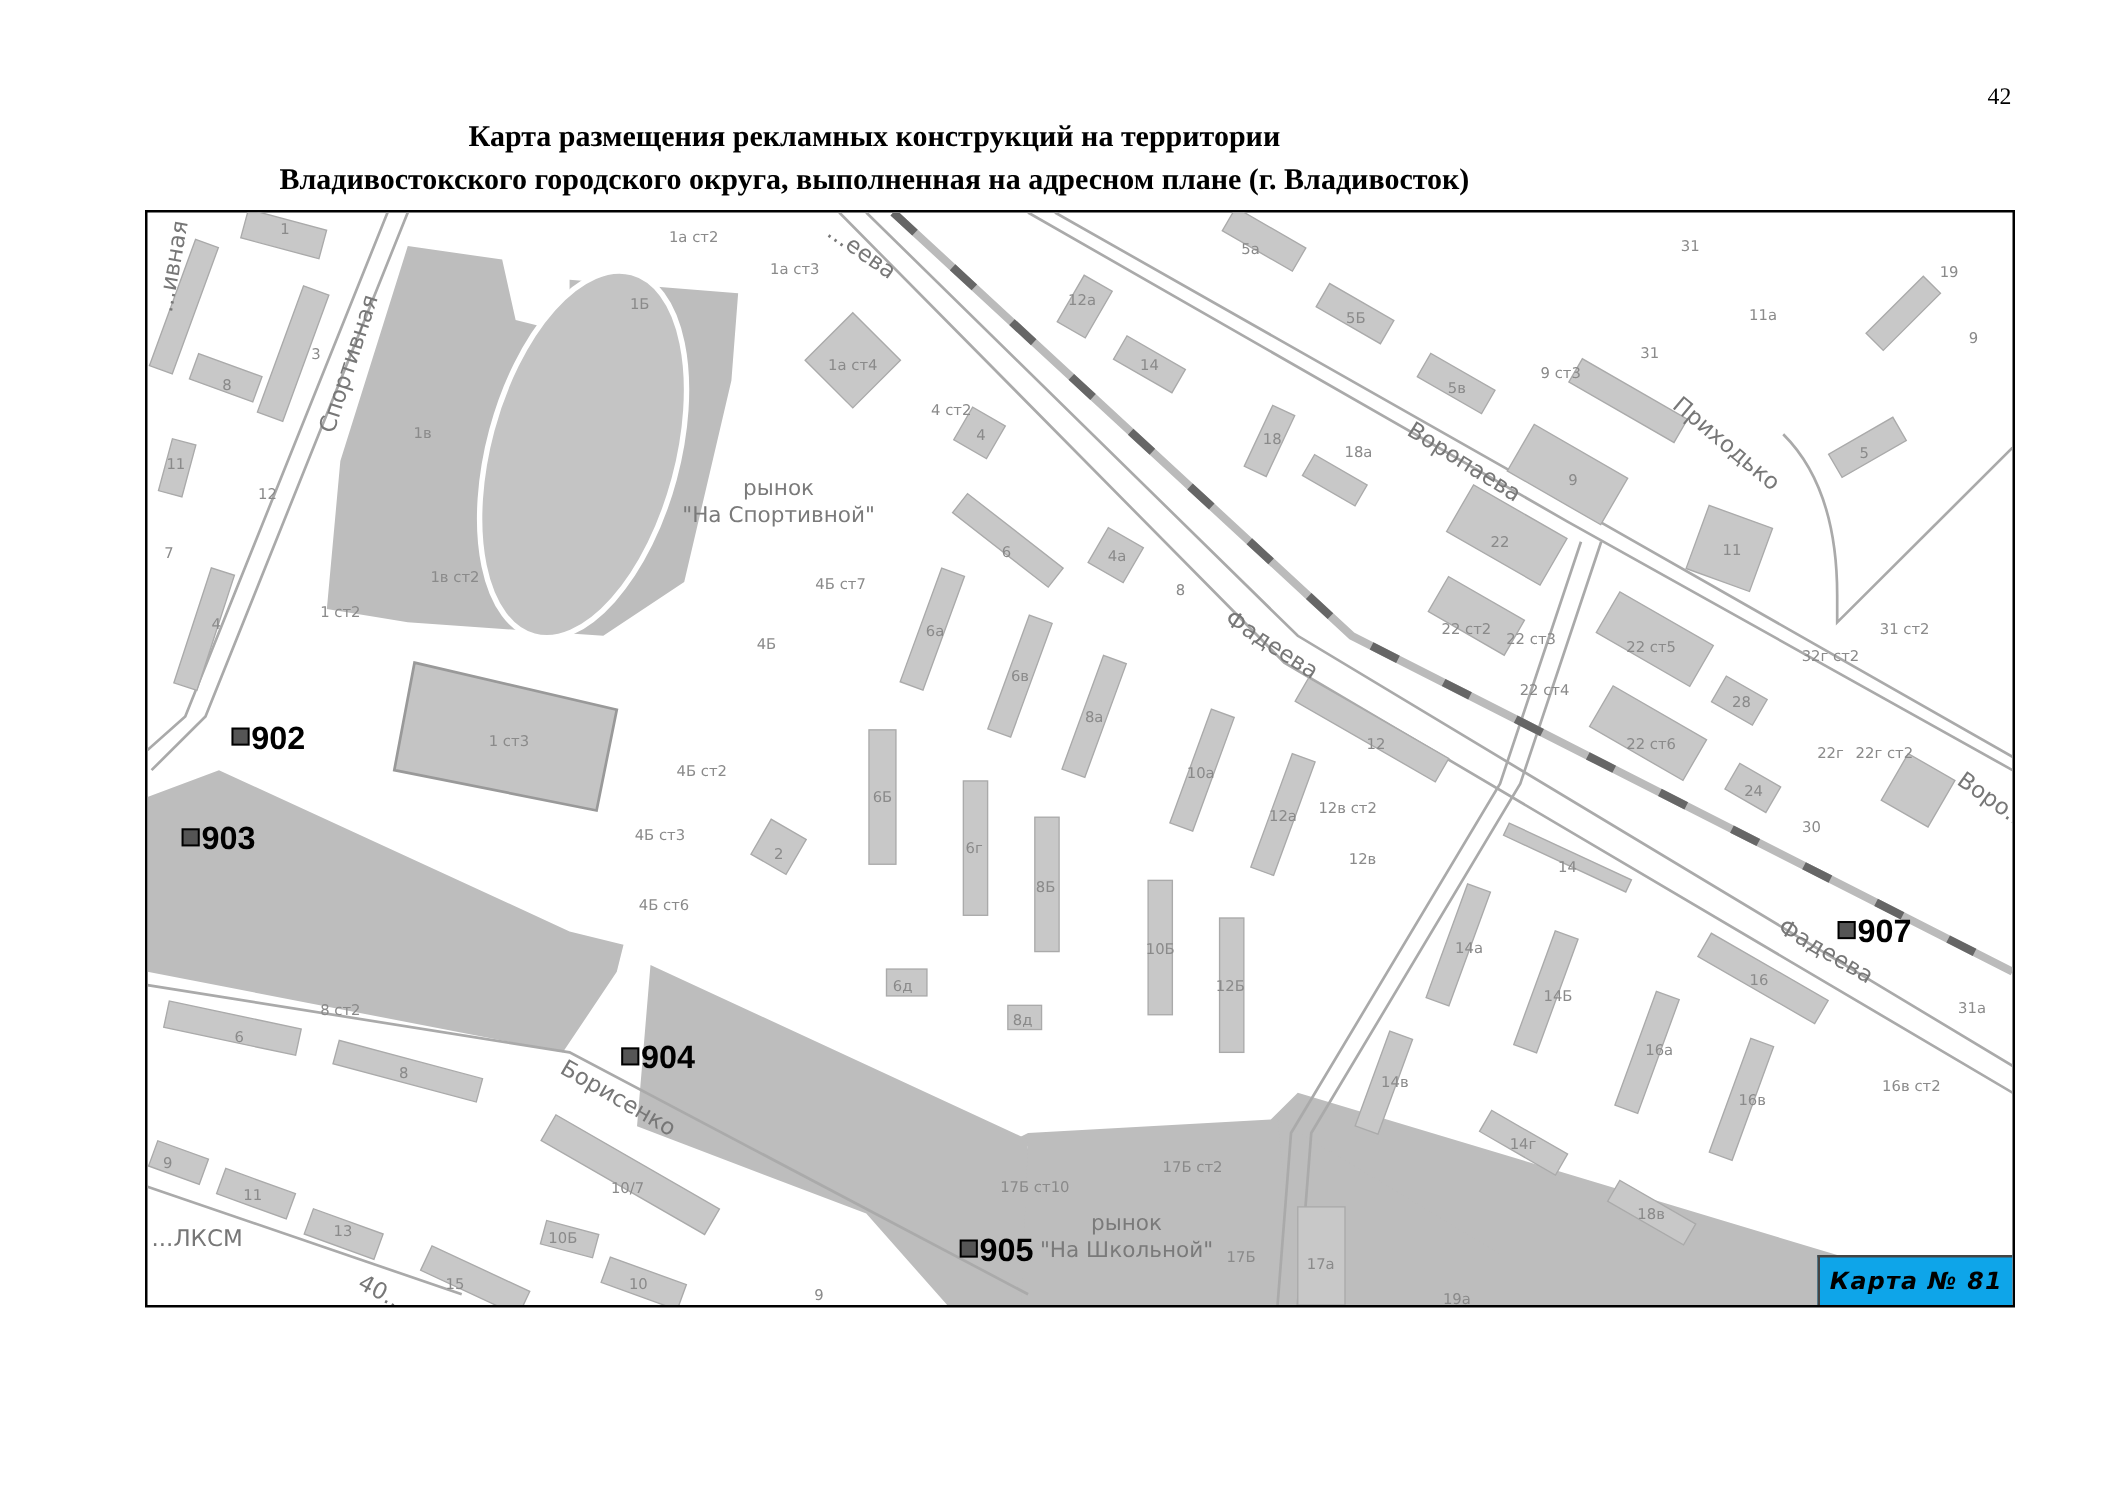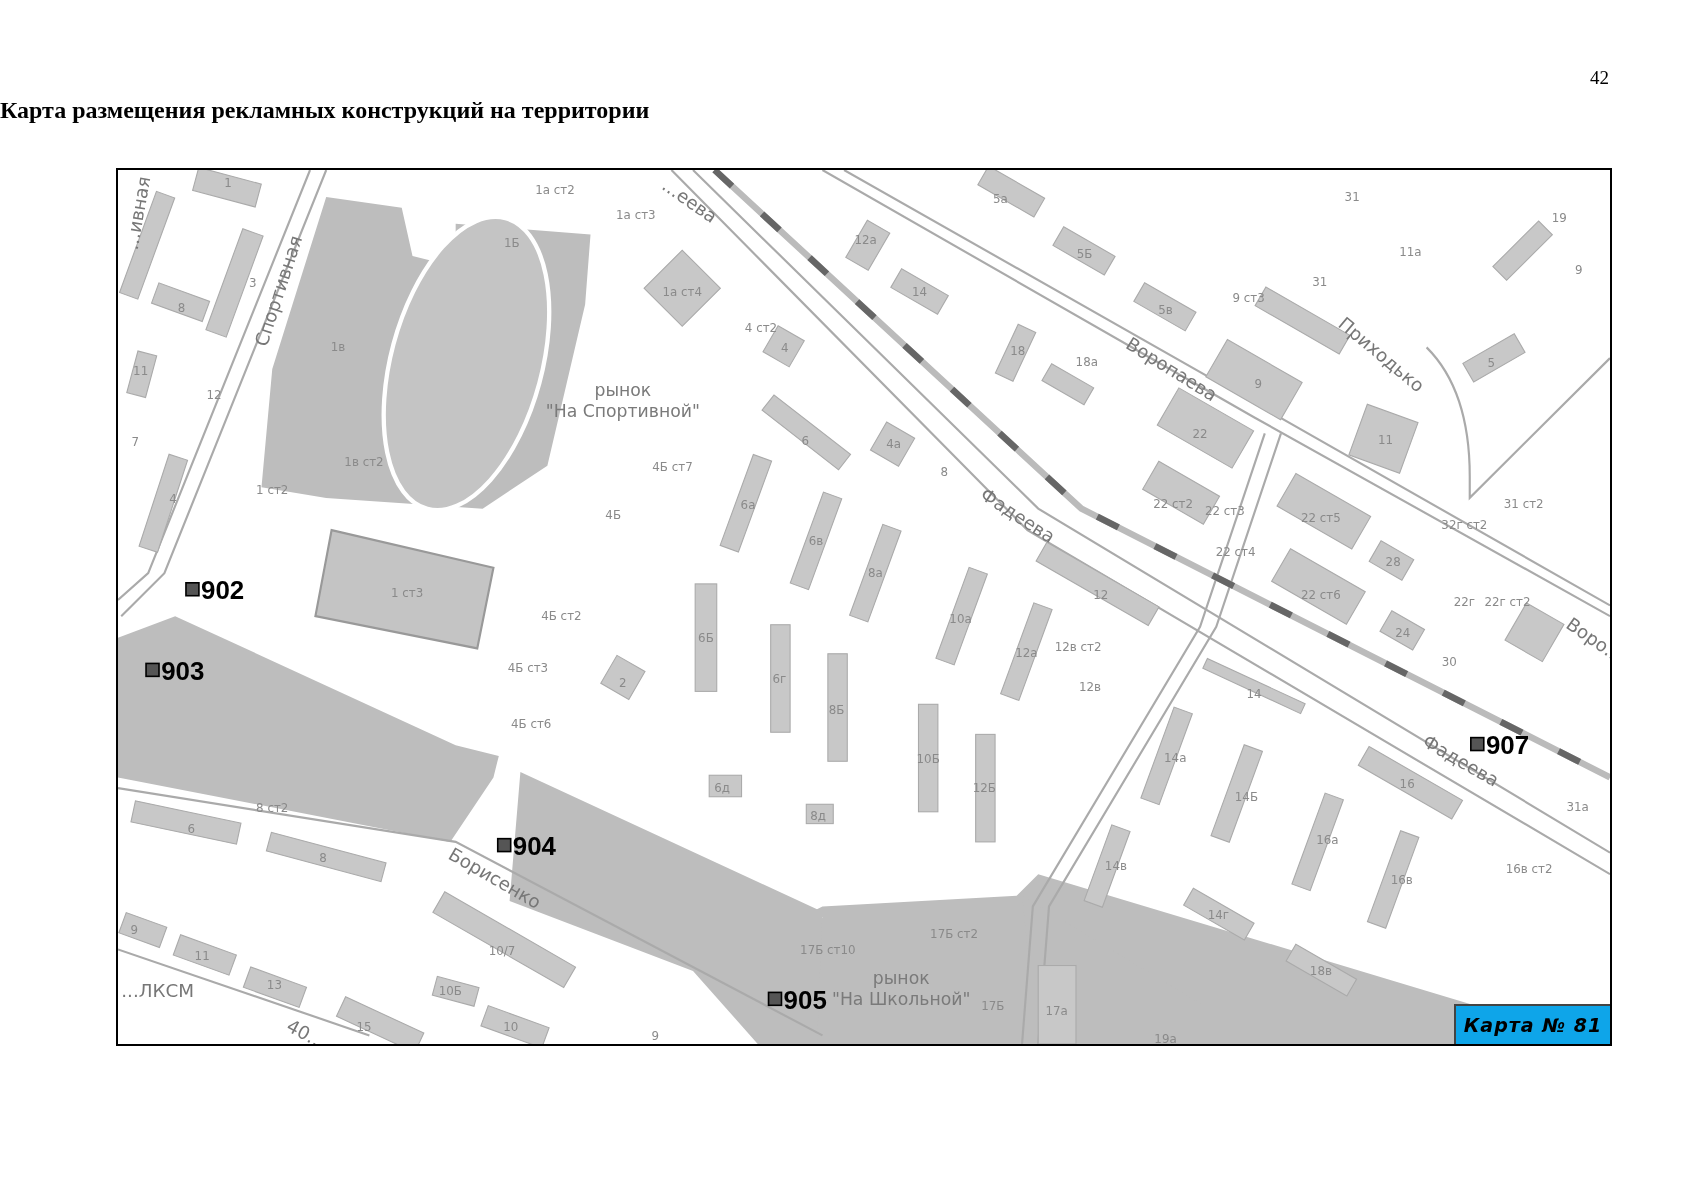--- a/index.html
+++ b/index.html
@@ -1,32 +1,33 @@
 <!DOCTYPE html>
 <html><head>
 <meta charset="utf-8">
 <style>
   html,body{margin:0;padding:0;background:#fff;}
   body{width:1697px;height:1200px;position:relative;overflow:hidden;font-family:"Liberation Serif",serif;color:#000;}
   .page-num{position:absolute;left:1590px;top:55px;font-size:19px;margin-top:12px;}
-  .title{position:absolute;left:0;width:1399px;top:93px;text-align:left;font-weight:bold;font-size:24px;line-height:34px;}
+  .title{position:absolute;left:0;width:1399px;top:93px;text-align:center;font-weight:bold;font-size:24px;line-height:34px;}
   .frame{position:absolute;left:116px;top:168px;width:1496px;height:878px;border:2px solid #000;box-sizing:border-box;overflow:hidden;background:#fff;}
   .frame svg{position:absolute;left:0;top:0;width:100%;height:100%;}
   .map-label{font-family:"DejaVu Sans",sans-serif;fill:#8a8a8a;font-size:11px;}
   .street{font-family:"DejaVu Sans",sans-serif;fill:#777;font-size:17px;}
   .poi{font-family:"DejaVu Sans",sans-serif;fill:#7a7a7a;font-size:16px;}
   .marker-num{font-family:"Liberation Sans",sans-serif;font-weight:bold;fill:#000;font-size:24px;}
   .card{position:absolute;right:0;bottom:0;width:154px;height:38px;border-left:2px solid #444;border-top:2px solid #444;background:#0ea5e9;display:flex;align-items:center;justify-content:center;font-family:"DejaVu Sans",sans-serif;font-style:italic;font-weight:bold;font-size:19px;letter-spacing:1px;}
 </style>
 </head>
 <body>
 
 <div class="page-num">42</div>
 <div class="title">
   <div>Карта размещения рекламных конструкций на территории</div>
+  <div>Владивостокского городского округа, выполненная на адресном плане (г. Владивосток)</div>
 </div>
 
 <div class="frame">
   <svg id="map-svg" viewBox="107 155 1383 813" preserveAspectRatio="none" xmlns="http://www.w3.org/2000/svg">
 
     <g fill="#bdbdbd">
       <polygon points="107,590 160,570 420,690 460,700 455,720 415,780 107,720"></polygon>
       <polygon points="480,720 740,850 760,840 940,830 960,810 1490,970 107,970 107,970 720,968 740,900 760,850"></polygon>
       <polygon points="480,715 760,845 755,968 700,968 640,900 470,835"></polygon>
       <polygon points="945,830 1110,930 1110,968 1030,968 950,880"></polygon>

